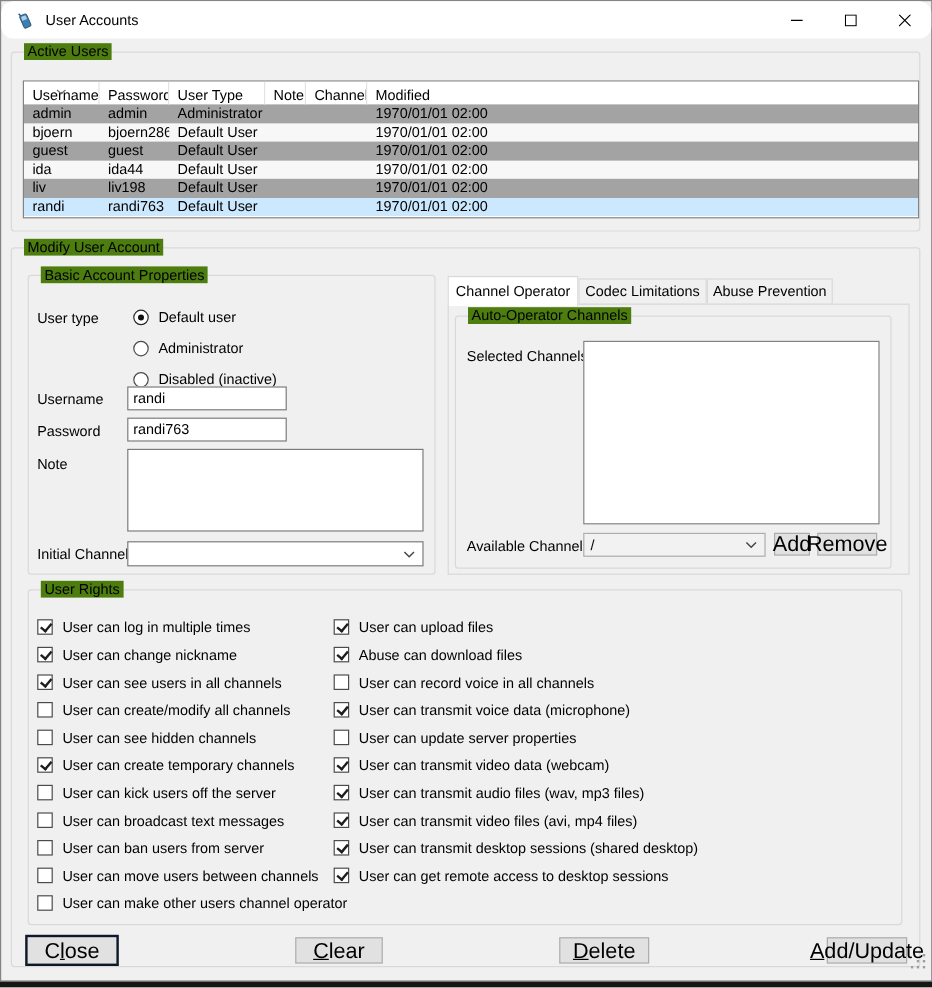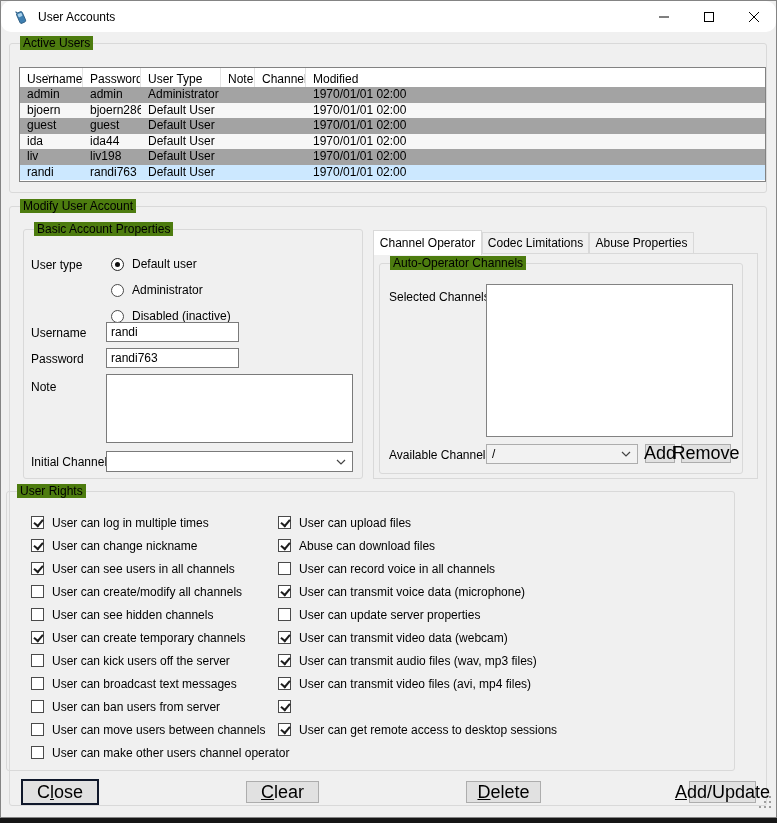--- a/index.html
+++ b/index.html
@@ -216,21 +216,21 @@
       <span class="chev">
         <svg width="10" height="6" viewBox="0 0 10 6">
             <polyline points="1,1 5,5 9,1" fill="none" stroke="#444" stroke-width="1.2"></polyline>
           </svg>
       </span>
     </div>
 
     <div id="tabs">
         <div class="tab active" style="left: 372px; width: 109px;">Channel Operator</div>
         <div class="tab" style="left: 481px; width: 107px;">Codec Limitations</div>
-        <div class="tab" style="left: 588px; width: 105px;">Abuse Properties</div>
+        <div class="tab" style="left: 588px; width: 105px;">Abuse Prevention</div>
       </div>
     <div class="tabpane"></div>
 
     <div class="groupbox" style="left:378px; top:262px; width:364px; height:211px; z-index:4;">
       <span class="legend" style="left:10px; top:-8px;">Auto-Operator Channels</span>
     </div>
     <span class="lbl" style="left:388px; top:289px; z-index:5;">Selected Channels</span>
     <div class="listbox" style="z-index:5;"></div>
 
     <span class="lbl" style="left:388px; top:447px; z-index:5;">Available Channels</span>
@@ -238,21 +238,21 @@
       <span>/</span>
       <span class="chev">
         <svg width="10" height="6" viewBox="0 0 10 6">
             <polyline points="1,1 5,5 9,1" fill="none" stroke="#444" stroke-width="1.2"></polyline>
           </svg>
       </span>
     </div>
     <div class="pushbtn" style="left:644px; top:443px; width:30px; height:19px; z-index:5;">Add</div>
     <div class="pushbtn" style="left:680px; top:443px; width:50px; height:19px; z-index:5;">Remove</div>
 
-    <div class="groupbox" style="left:5px; top:490px; width:729px; height:280px;">
+    <div class="groupbox" style="left:22px; top:490px; width:729px; height:280px;">
       <span class="legend" style="left:10px; top:-8px;">User Rights</span>
     </div>
     <div class="rights-col" id="rights-left" style="left:30px; top:510px;">
         <div class="check-item">
           <span class="cb checked"></span>
           <span>User can log in multiple times</span>
         </div>
         <div class="check-item">
           <span class="cb checked"></span>
           <span>User can change nickname</span>
@@ -322,20 +322,21 @@
         <div class="check-item">
           <span class="cb checked"></span>
           <span>User can transmit audio files (wav, mp3 files)</span>
         </div>
         <div class="check-item">
           <span class="cb checked"></span>
           <span>User can transmit video files (avi, mp4 files)</span>
         </div>
         <div class="check-item">
           <span class="cb checked"></span>
+          <span>User can transmit desktop sessions (shared desktop)</span>
         </div>
         <div class="check-item">
           <span class="cb checked"></span>
           <span>User can get remote access to desktop sessions</span>
         </div>
       </div>
 
     <div class="pushbtn focused" id="btn-close" style="left:20px; top:778px; width:78px; height:26px;">C<u>l</u>ose</div>
     <div class="pushbtn" id="btn-clear" style="left:245px; top:780px; width:73px; height:22px;"><u>C</u>lear</div>
     <div class="pushbtn" id="btn-delete" style="left:465px; top:780px; width:75px; height:22px;"><u>D</u>elete</div>

